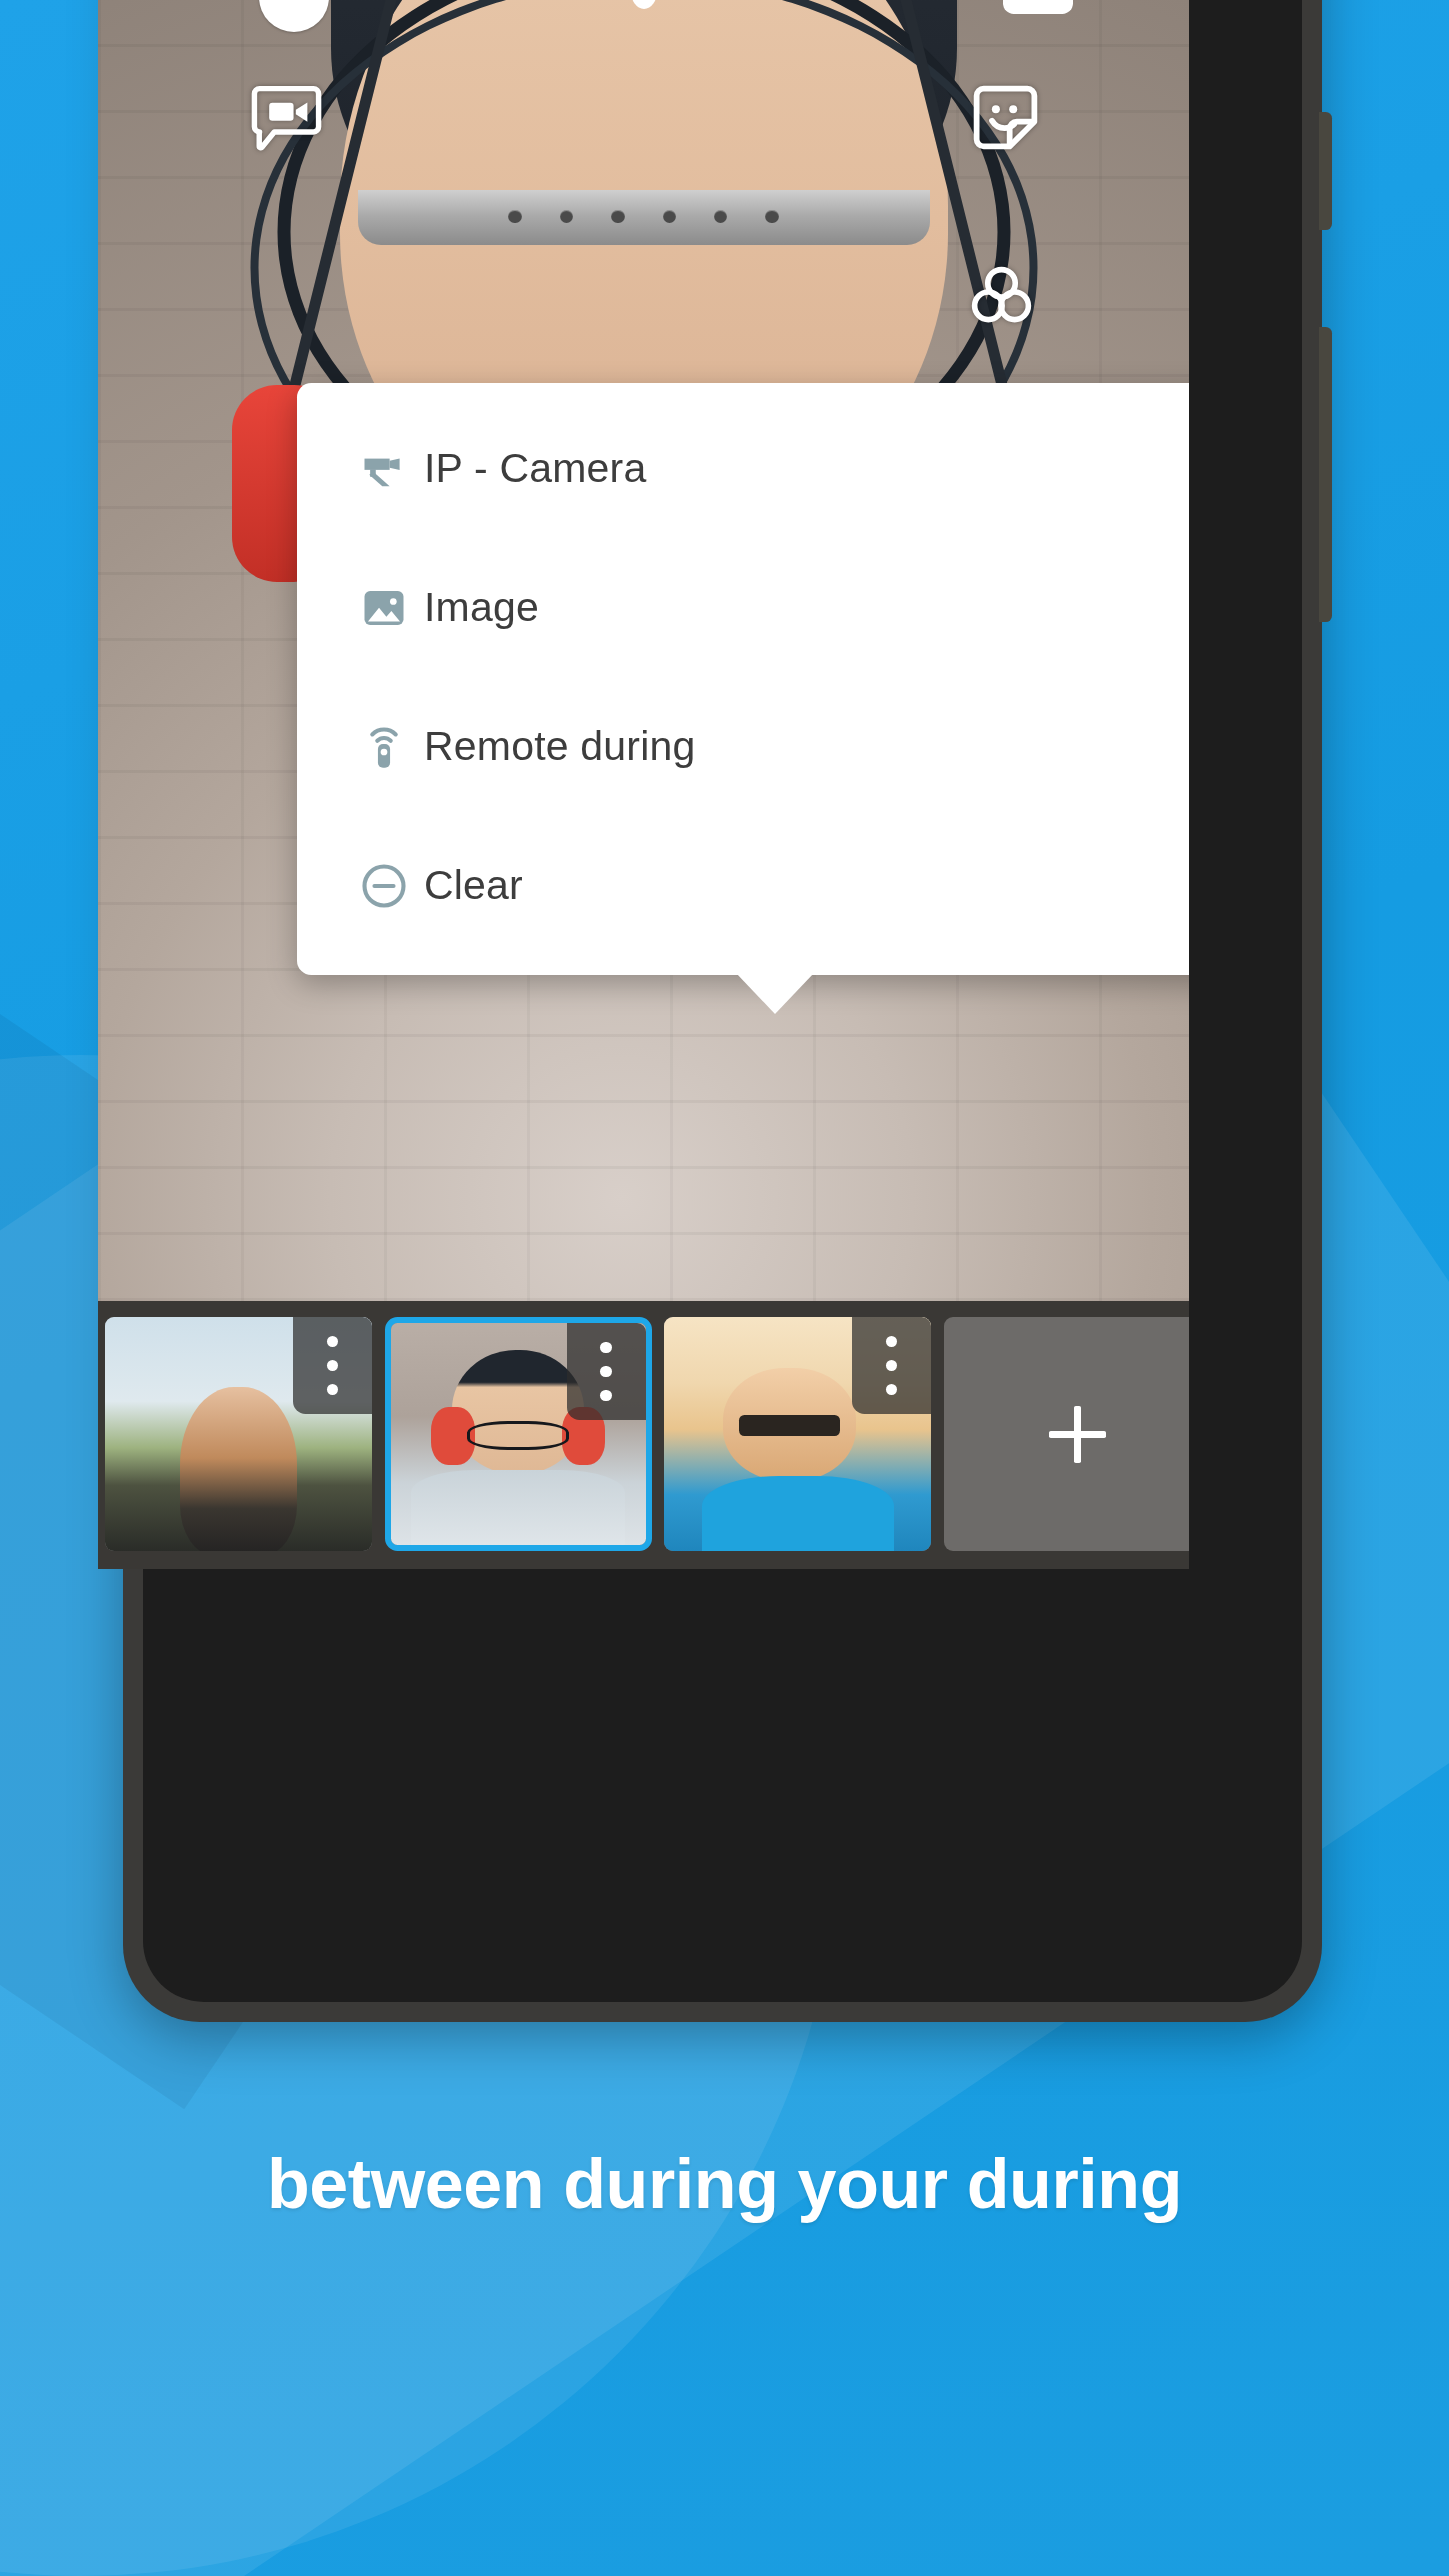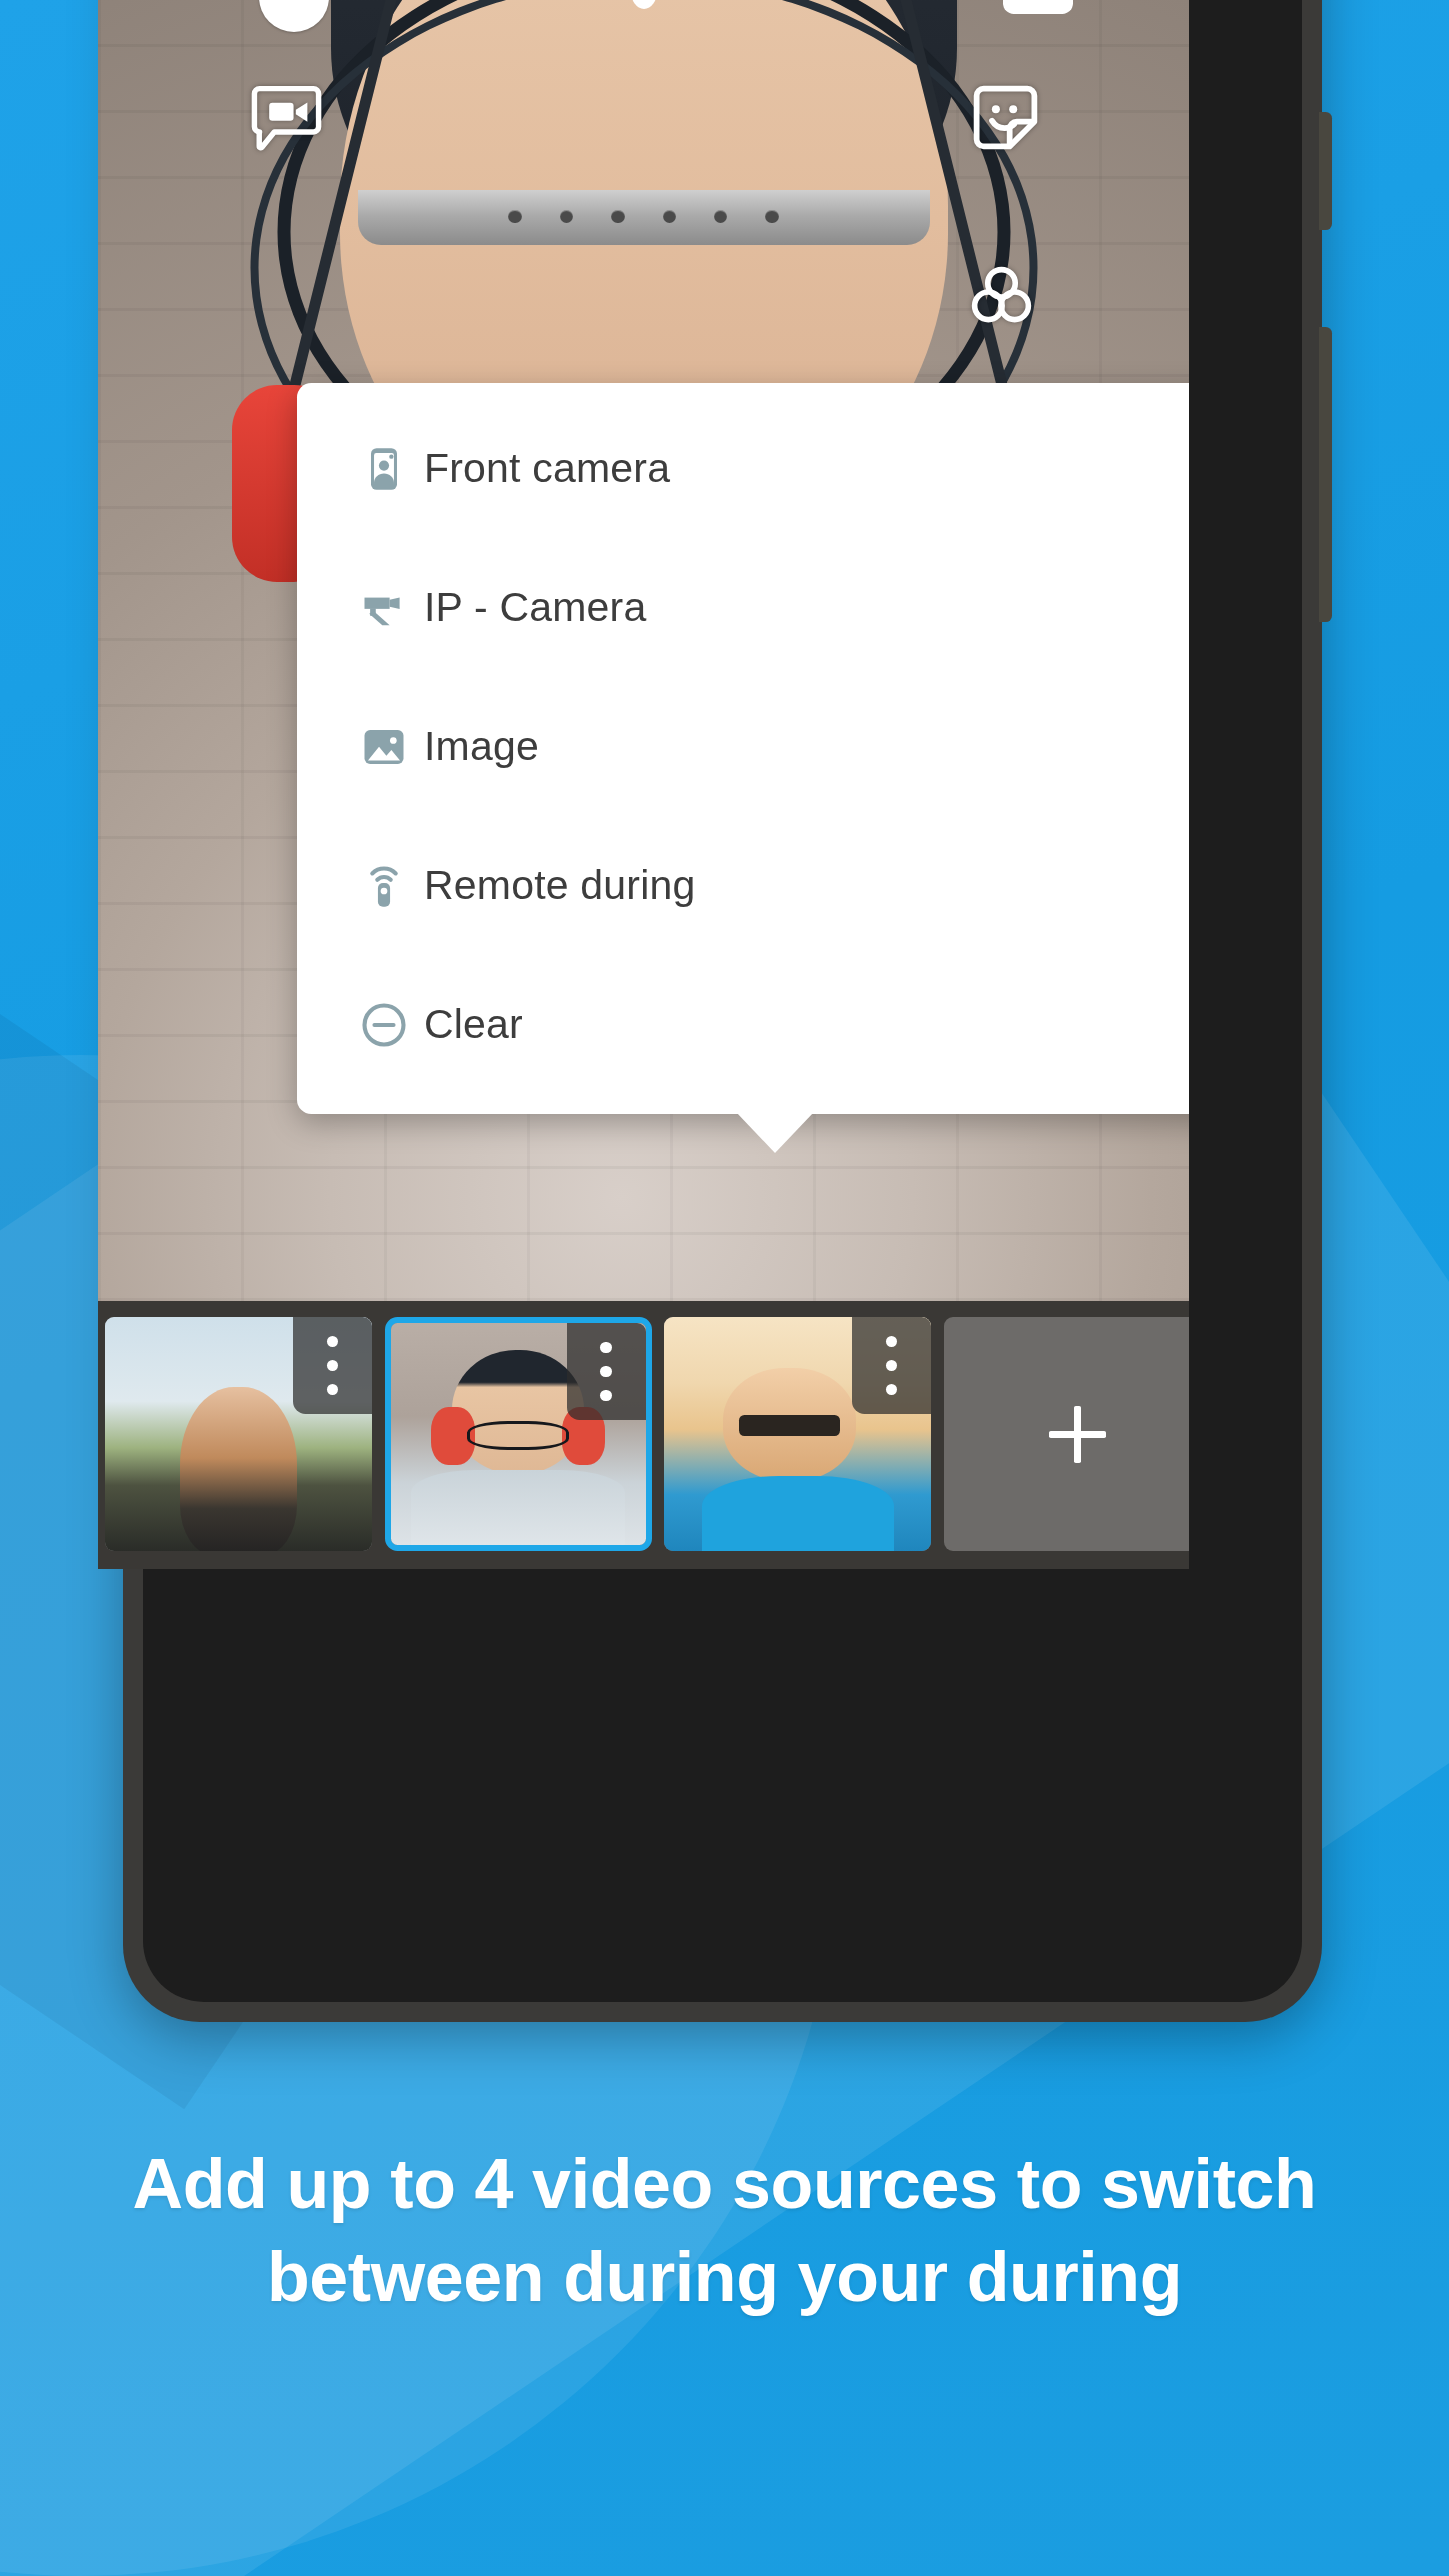--- a/index.html
+++ b/index.html
@@ -492,32 +492,20 @@
         <div class="thumb t4">
           <div class="plus"></div>
         </div>
 
       </div>
     </div>
 
     <div id="popup">
       <div id="popup-tail"></div>
 
-      <div class="menu-item">
-        <span class="menu-icon">
-          <svg width="52" height="52" viewBox="0 0 24 24" fill="none">
-            <rect x="6" y="2.4" width="12" height="19.2" rx="2.6" fill="#8ba3ab"></rect>
-            <rect x="7.4" y="4.6" width="9.2" height="14.8" rx="1" fill="#ffffff"></rect>
-            <circle cx="15.4" cy="6.3" r="1" fill="#8ba3ab"></circle>
-            <circle cx="12" cy="10.4" r="2.35" fill="#8ba3ab"></circle>
-            <path d="M7.4 19.4v-1.2c0-2.3 2.05-4.15 4.6-4.15s4.6 1.85 4.6 4.15v1.2z" fill="#8ba3ab"></path>
-          </svg>
-        </span>
-        <span class="menu-label">Front camera</span>
-      </div>
 
 
 
       <div class="menu-item">
         <span class="menu-icon">
           <svg width="52" height="52" viewBox="0 0 24 24" fill="none">
             <path d="M3 7.2h11.6v5.2H3z" fill="#8ba3ab"></path>
             <path d="M14.6 8.2l4.6-1.1v5.4l-4.6-1.1z" fill="#8ba3ab"></path>
             <rect x="5.6" y="12.2" width="2.6" height="3.4" fill="#8ba3ab"></rect>
             <path d="M7.2 13.4l7.4 6.6h-3.4L5.2 14.6z" fill="#8ba3ab"></path>
@@ -557,16 +545,15 @@
           </svg>
         </span>
         <span class="menu-label">Clear</span>
       </div>
 
     </div>
   </div>
 </div>
 
 <div id="caption">
-  <div>Add up to 4 video sources to switch</div>
   <div>between during your during</div>
 </div>
 
 
 </body></html>

